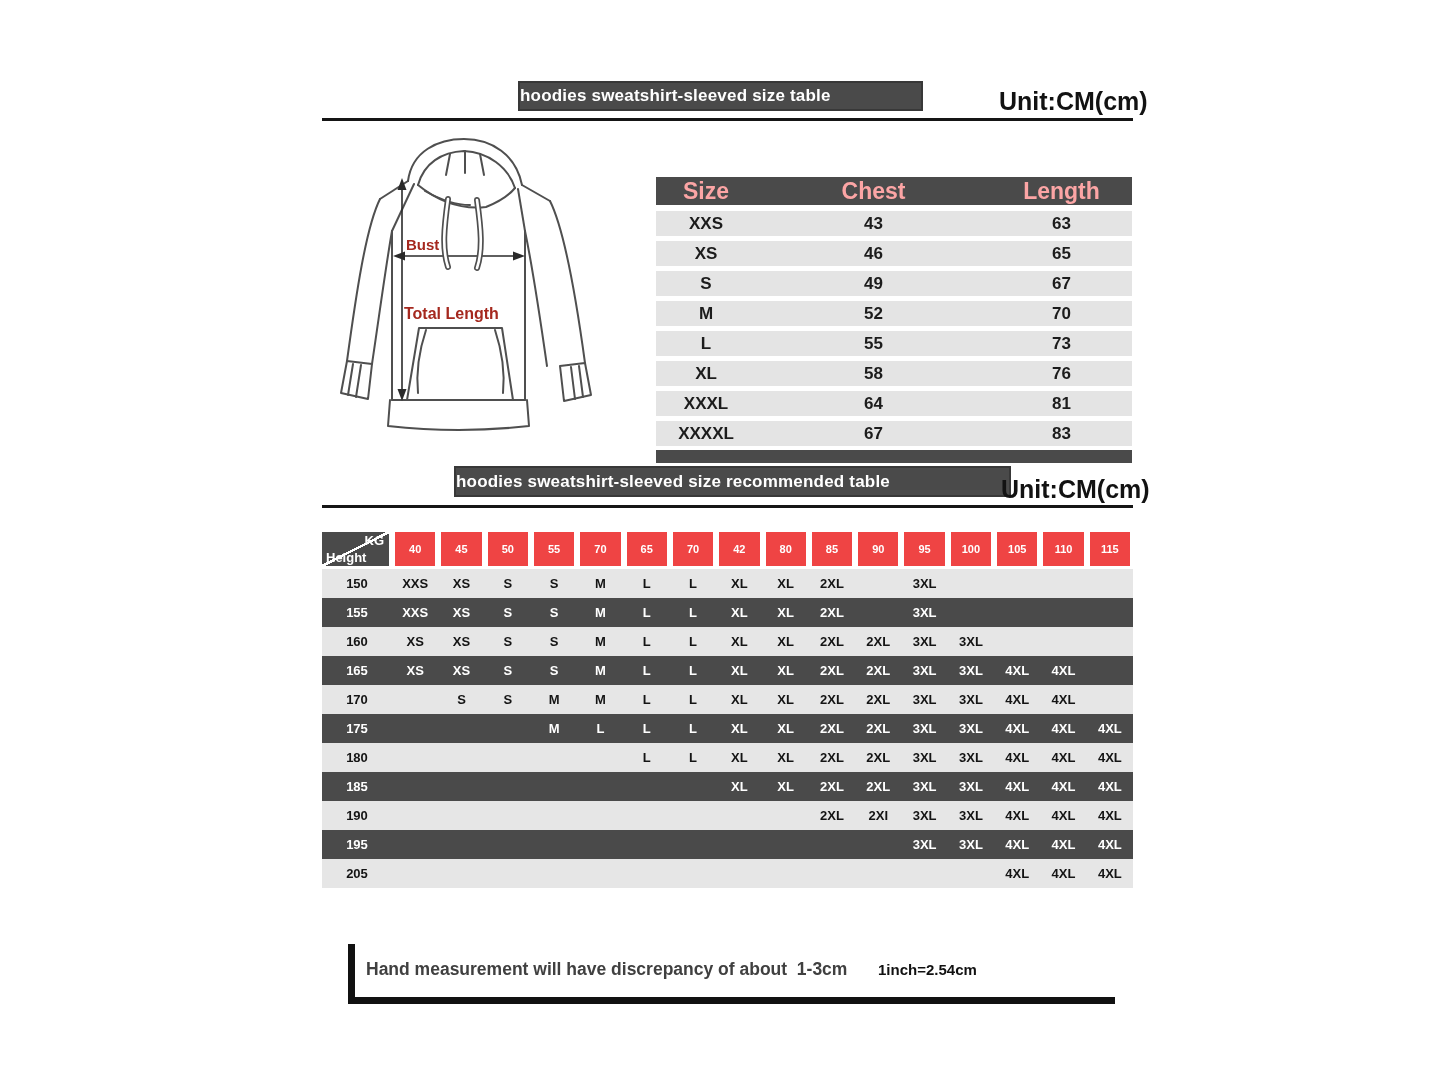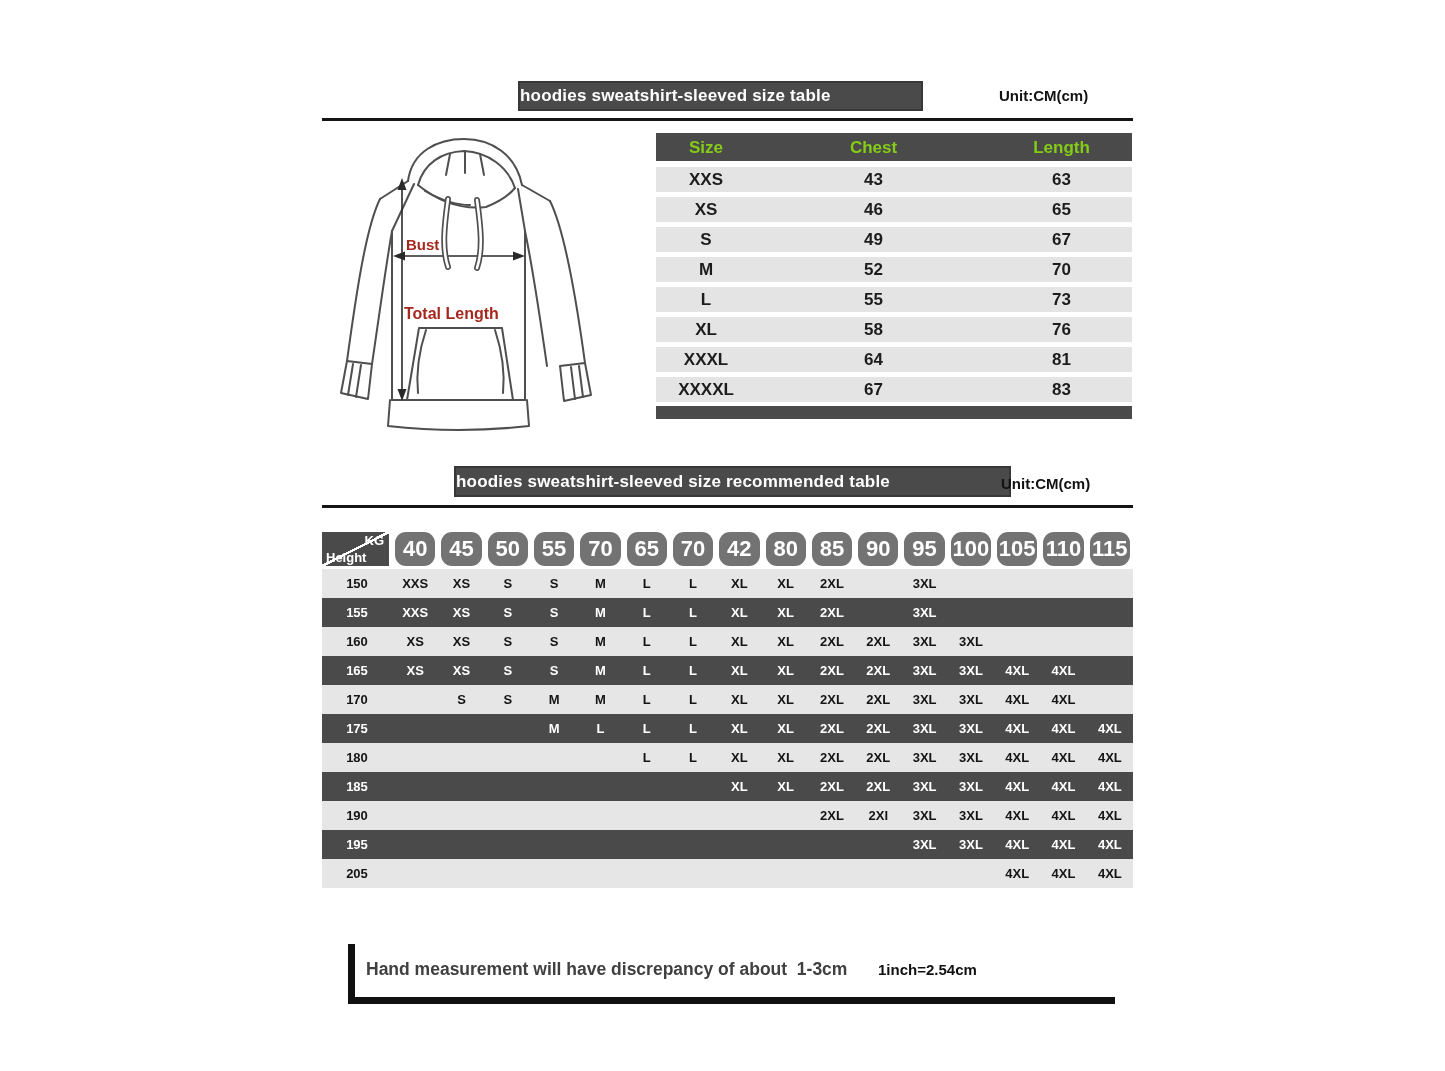--- a/index.html
+++ b/index.html
@@ -11,52 +11,52 @@
   .abs { position:absolute; }
 
   
   .title-bar {
     background:#4a4a4a; border:2px solid #383838; color:#ffffff;
     display:flex; align-items:center; 
     font-size:17px; letter-spacing:0.2px; box-sizing:border-box;
   }
   .title1 { left:518px; top:81px;  width:405px; height:30px; }
   .title2 { left:454px; top:466px; width:557px; height:31px; }
-  .unit   { font-size:15px; color:#121212; white-space:nowrap; }
+  .unit   { font-size:25px; color:#121212; white-space:nowrap; }
   .unit1  { left:999px;  top:87px; }
   .unit2  { left:1001px; top:475px; }
   .rule   { background:#151515; height:3px; }
   .rule1  { left:322px; top:118px; width:811px; }
   .rule2  { left:322px; top:505px; width:811px; }
 
   
   .hoodie { left:322px; top:133px; width:310px; height:330px; }
   .hoodie text { font-family:"Liberation Sans", sans-serif; font-weight:bold; }
 
   
   .size-table { left:656px; top:133px; width:476px; }
   .st-grid { display:grid; grid-template-columns:100px 235px 141px; }
   .st-header {
-    height:28px; background:#4a4a4a; color:#84cc16; font-size:17px;
-    align-items:center; margin-bottom:6px;
+    height:28px; background:#4a4a4a; color:#fca5a5; font-size:23px;
+    align-items:center; margin-bottom:6px;margin-top:44px;
   }
   .st-row {
     height:25px; background:#e4e4e4; color:#1c1c1c; font-size:17px;
     align-items:center; margin-bottom:5px;
   }
   .st-cell { text-align:center; line-height:1; }
   .st-footerbar { height:13px; background:#4a4a4a; margin-top:-1px; }
 
   
   .matrix { left:322px; top:532px; width:811px; }
   .mx-grid { display:grid; grid-template-columns:70px repeat(16, 1fr); }
   .mx-header { height:34px; margin-bottom:3px; }
   .mx-hcell {
-    background:#737373; color:#ffffff; font-size:22px; margin:0 3px;
-    display:flex; align-items:center; justify-content:center;border-radius:11px;
+    background:#ef4444; color:#ffffff; font-size:11px; margin:0 3px;
+    display:flex; align-items:center; justify-content:center;
   }
   .mx-corner {
     position:relative; background:#4a4a4a; color:#ffffff; margin-right:3px;
     background-image:linear-gradient(to bottom right,
       rgba(0,0,0,0) calc(50% - 1.2px), #ffffff calc(50% - 1.2px),
       #ffffff calc(50% + 1.2px), rgba(0,0,0,0) calc(50% + 1.2px));
   }
   .mx-corner .kg     { position:absolute; top:1px;  right:5px; font-size:13px; }
   .mx-corner .height { position:absolute; bottom:1px; left:4px; font-size:13px; }
   .mx-row { height:29px; margin-bottom:0; align-items:center; font-size:13px; }

